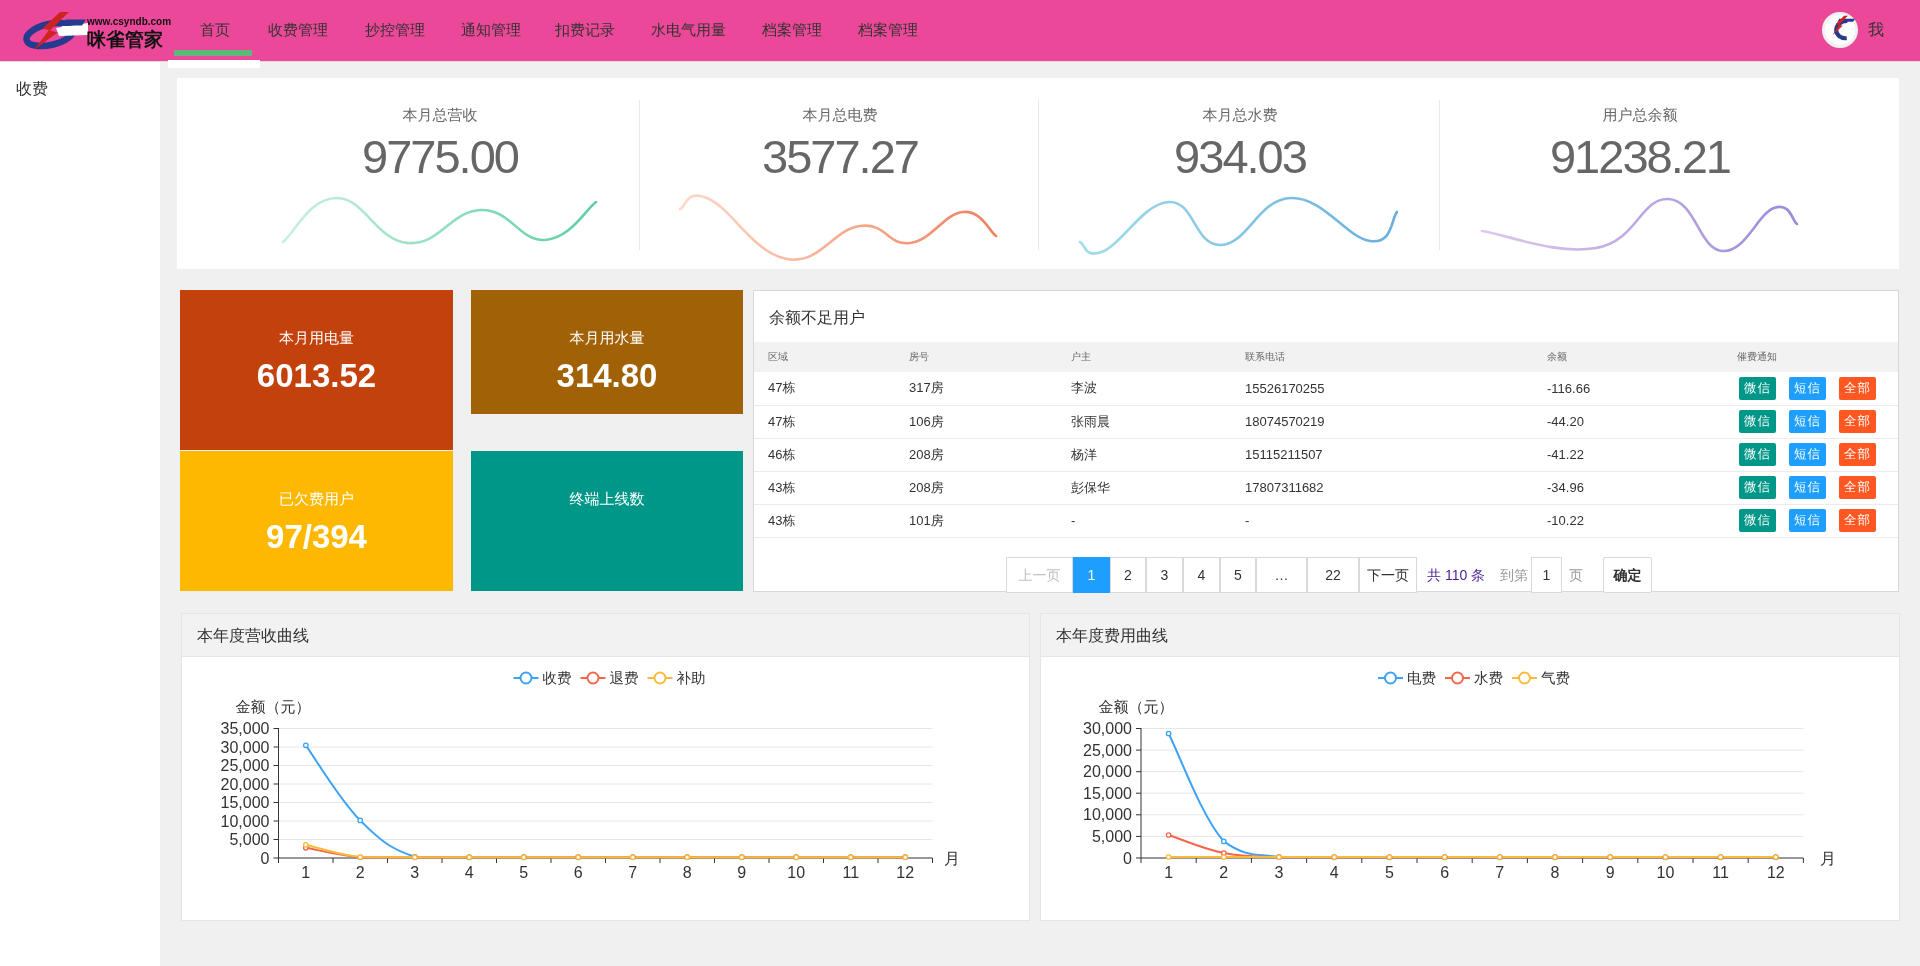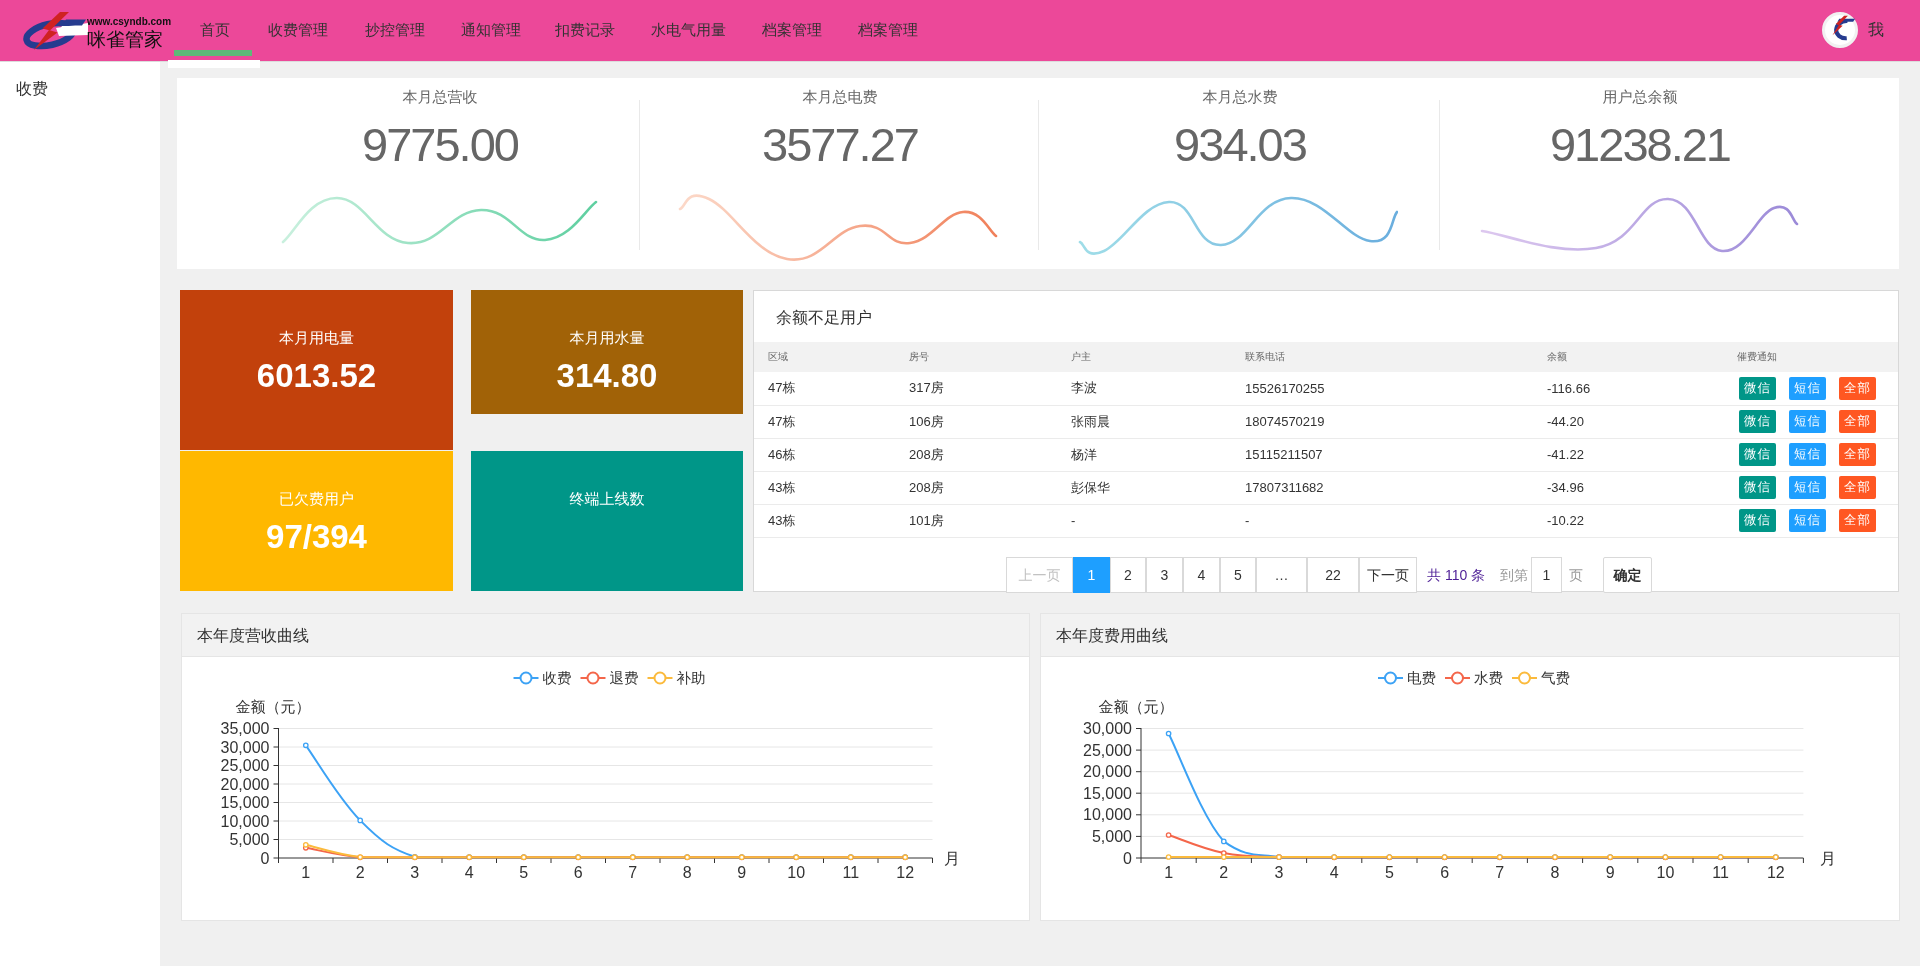--- a/index.html
+++ b/index.html
@@ -6,43 +6,43 @@
 .abs{position:absolute}
 #hd{position:absolute;left:0;top:0;width:1920px;height:62px;background:#ec4899;border-bottom:1px solid #dcdcdc;z-index:5}
 .nav{position:absolute;top:0;height:60px;line-height:60px;font-size:15px;color:#333}
 #side{position:absolute;left:0;top:62px;width:160px;height:904px;background:#fff;z-index:4}
 #side .m{padding:17px 0 0 16px;font-size:16px;color:#333}
 .card{position:absolute;background:#fff}
 .ccard{position:absolute;color:#fff;text-align:center}
 .ccard .t{padding-top:39px;font-size:15px}
 .ccard .n{margin-top:9px;font-size:33px;font-weight:bold}
 .stcol{position:absolute;top:0;width:400px;height:191px;text-align:center}
-.stcol .t{padding-top:10px;font-size:15px;color:#666}
-.stcol .n{margin-top:10px;font-size:47px;letter-spacing:-2px;color:#666}
+.stcol .t{padding-top:28px;font-size:15px;color:#666}
+.stcol .n{margin-top:4px;font-size:47px;letter-spacing:-2px;color:#666}
 .vdiv{position:absolute;top:22px;width:1px;height:150px;background:#e9e9e9}
 table{border-collapse:collapse;width:100%}
 th,td{padding:0 0 0 14px;text-align:left;font-weight:normal;white-space:nowrap}
 th{height:30px;background:#f2f2f2;font-size:10px;color:#666}
 td{height:33px;font-size:13px;color:#333;border-bottom:1px solid #ebebeb}
 .btn{display:inline-block;width:37px;height:23px;line-height:23px;border-radius:2px;color:#fff;font-size:12.5px;text-align:center;letter-spacing:1px;margin-right:13px}
 .bg1{background:#009688}.bg2{background:#1e9fff}.bg3{background:#ff5722}
 .pg{position:absolute;height:36px;line-height:34px;font-size:14px;color:#333;text-align:center;background:#fff;border:1px solid #d9d9d9}
 .chh{height:43px;line-height:43px;padding-left:15px;font-size:16px;color:#333;background:#f2f2f2;border-bottom:1px solid #e5e5e5}
 </style></head><body>
 <div id="hd">
 <svg class="abs" style="left:20px;top:12px" width="68" height="38" viewBox="-2 0 68 38">
 <ellipse cx="28" cy="22.5" rx="24" ry="10.5" transform="rotate(-13 28 22.5)" fill="none" stroke="#263b8f" stroke-width="6.5"></ellipse>
 <polygon points="34,16 66,11 66,23 37,24" fill="#fff"></polygon>
 <polygon points="40,14 66,14 64,17 38,17" fill="#fff"></polygon>
 <polygon points="44,7.5 64,7.5 60,13.5 40,13.5" fill="#263b8f"></polygon>
 <polygon points="38,0 47,0 28,18.5 20.5,16.5" fill="#cf2221"></polygon>
 <polygon points="27,18 35.5,20.5 12,38" fill="#cf2221"></polygon>
 </svg>
 <div class="abs" style="left:87px;top:16px;font-size:10px;font-weight:bold;color:#111">www.csyndb.com</div>
-<div class="abs" style="left:87px;top:27px;font-size:19px;font-weight:normal;color:#111">咪雀管家</div>
+<div class="abs" style="left:87px;top:27px;font-size:19px;font-weight:bold;color:#111">咪雀管家</div>
 <div class="nav" style="left:200px">首页</div>
 <div class="nav" style="left:268px">收费管理</div>
 <div class="nav" style="left:365px">抄控管理</div>
 <div class="nav" style="left:461px">通知管理</div>
 <div class="nav" style="left:555px">扣费记录</div>
 <div class="nav" style="left:651px">水电气用量</div>
 <div class="nav" style="left:762px">档案管理</div>
 <div class="nav" style="left:858px">档案管理</div>
 <div class="abs" style="left:174px;top:50px;width:78px;height:6px;background:#5fb878"></div>
 <div class="abs" style="left:168px;top:60px;width:92px;height:8px;background:#fff"></div>
@@ -125,21 +125,21 @@
     <div class="n">314.80</div>
   </div>
 <div class="ccard" style="left:180px;top:451px;width:273px;height:140px;background:#ffb800">
     <div class="t">已欠费用户</div>
     <div class="n">97/394</div>
   </div>
 <div class="ccard" style="left:471px;top:451px;width:272px;height:140px;background:#009688">
     <div class="t">终端上线数</div>
   </div>
 <div class="card" style="left:753px;top:290px;width:1146px;height:302px;border:1px solid #d8d8d8">
-<div style="height:51px;line-height:53px;padding-left:22px;font-size:16px;color:#333">余额不足用户</div>
+<div style="height:51px;line-height:53px;padding-left:15px;font-size:16px;color:#333">余额不足用户</div>
 <table>
       <colgroup>
         <col style="width:141px">
         <col style="width:162px">
         <col style="width:174px">
         <col style="width:302px">
         <col style="width:190px">
         <col>
       </colgroup>
 <tbody>

